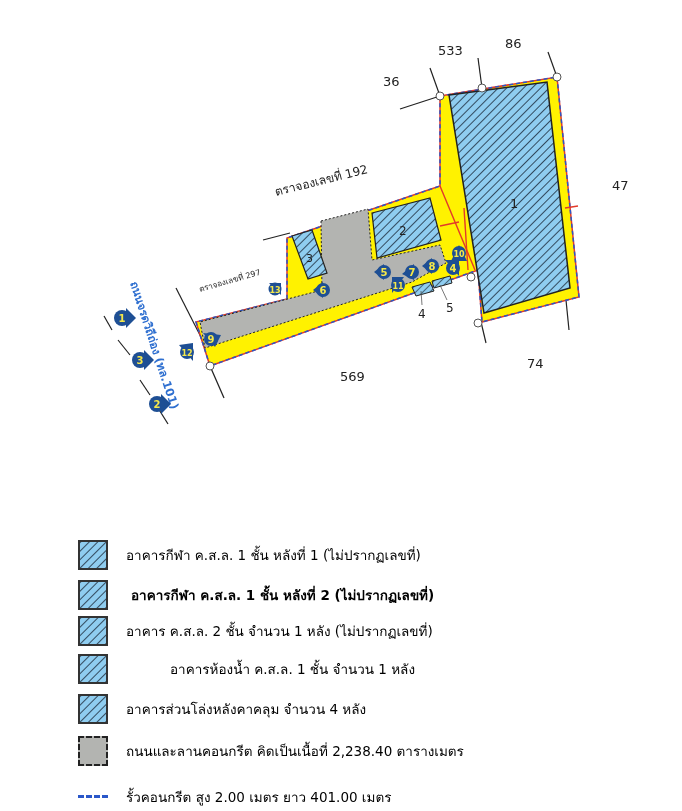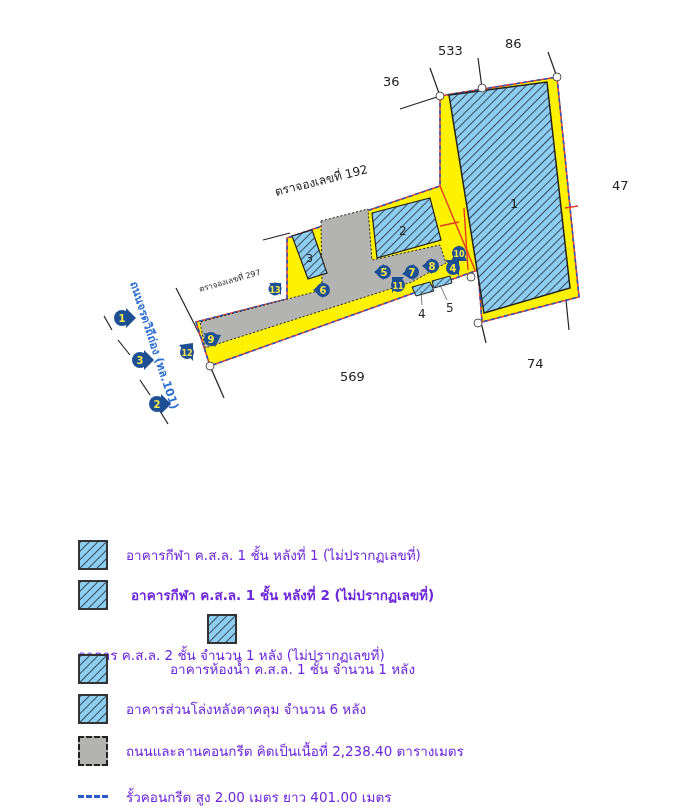--- a/index.html
+++ b/index.html
@@ -2,21 +2,21 @@
 <html><head>
 <meta charset="utf-8">
 <style>
   html, body { margin:0; padding:0; background:#ffffff; }
   body { width:682px; height:811px; position:relative; overflow:hidden; font-family:"DejaVu Sans", sans-serif; color:#222; }
   #map { position:absolute; left:0; top:0; width:682px; height:520px; }
   .legend { position:absolute; left:78px; top:538px; width:560px; }
   .legend-row { position:absolute; left:0; display:flex; align-items:center; height:34px; }
   .legend-swatch { width:30px; height:30px; box-sizing:border-box; border:2px solid #333; margin-right:18px; flex:0 0 auto; }
   .legend-swatch svg { display:block; }
-  .legend-text { font-size:13.5px; color:#6d28d9; white-space:nowrap; }
+  .legend-text { font-size:13.5px; color:#000000; white-space:nowrap; }
   .swatch-concrete { background:#b3b4b1; border:2px dashed #222; }
   .swatch-fence { width:30px; height:4px; border:none; border-top:3px dashed #2a57c9; margin-right:18px; margin-top:0; }
   svg text { font-family:"DejaVu Sans", sans-serif; }
 </style>
 </head>
 <body>
 
 <svg id="map" viewBox="0 0 682 520" width="682" height="520">
   <defs>
     <pattern id="hatch" patternUnits="userSpaceOnUse" width="6" height="6" patternTransform="rotate(45)">
@@ -175,21 +175,21 @@
     <span class="legend-text">อาคารกีฬา ค.ส.ล. 1 ชั้น หลังที่ 1 (ไม่ปรากฏเลขที่)</span>
   </div>
   <div class="legend-row" style="top:40px;">
     <div class="legend-swatch">
       <svg width="26" height="26">
           <rect width="26" height="26" fill="url(#hatch)"></rect>
         </svg>
     </div>
     <span class="legend-text" style="padding-left:5px;font-weight:bold;">อาคารกีฬา ค.ส.ล. 1 ชั้น หลังที่ 2 (ไม่ปรากฏเลขที่)</span>
   </div>
-  <div class="legend-row" style="top:76px;flex-direction:column;">
+  <div class="legend-row" style="top:76px;">
     <div class="legend-swatch">
       <svg width="26" height="26">
           <rect width="26" height="26" fill="url(#hatch)"></rect>
         </svg>
     </div>
     <span class="legend-text">อาคาร ค.ส.ล. 2 ชั้น จำนวน 1 หลัง (ไม่ปรากฏเลขที่)</span>
   </div>
   <div class="legend-row" style="top:114px;gap:44px;">
     <div class="legend-swatch">
       <svg width="26" height="26">
@@ -197,21 +197,21 @@
         </svg>
     </div>
     <span class="legend-text">อาคารห้องน้ำ ค.ส.ล. 1 ชั้น จำนวน 1 หลัง</span>
   </div>
   <div class="legend-row" style="top:154px;">
     <div class="legend-swatch">
       <svg width="26" height="26">
           <rect width="26" height="26" fill="url(#hatch)"></rect>
         </svg>
     </div>
-    <span class="legend-text">อาคารส่วนโล่งหลังคาคลุม จำนวน 6 หลัง</span>
+    <span class="legend-text">อาคารส่วนโล่งหลังคาคลุม จำนวน 4 หลัง</span>
   </div>
   <div class="legend-row" style="top:196px;">
     <div class="legend-swatch swatch-concrete"></div>
     <span class="legend-text">ถนนและลานคอนกรีต คิดเป็นเนื้อที่ 2,238.40 ตารางเมตร</span>
   </div>
   <div class="legend-row" style="top:242px;">
     <div class="legend-swatch swatch-fence"></div>
     <span class="legend-text">รั้วคอนกรีต สูง 2.00 เมตร ยาว 401.00 เมตร</span>
   </div>
 </div>

